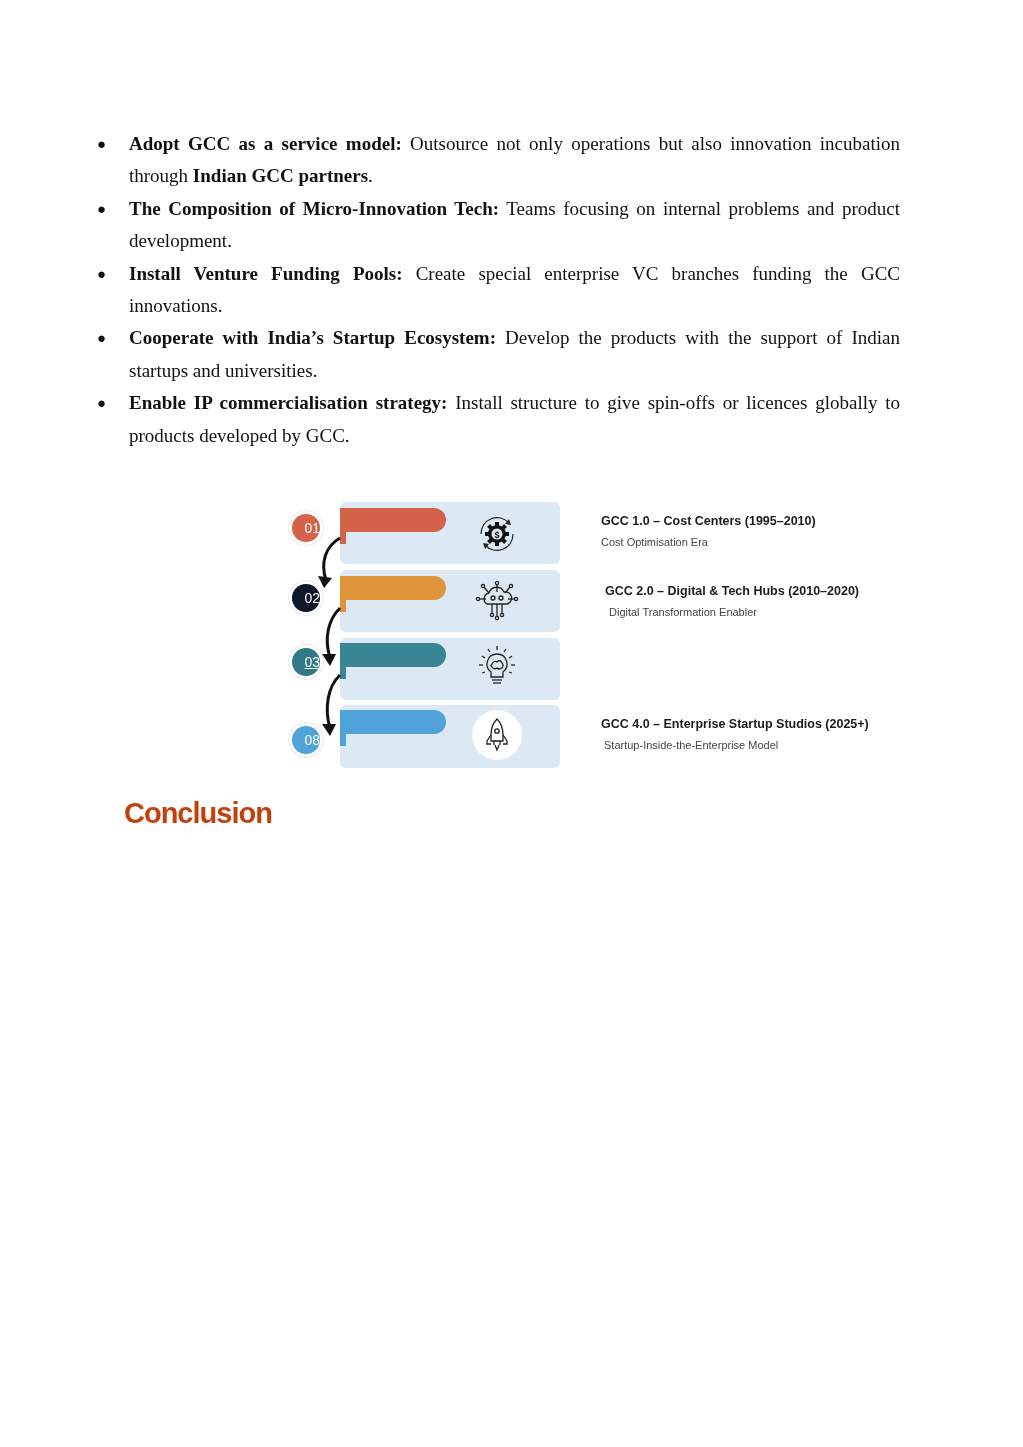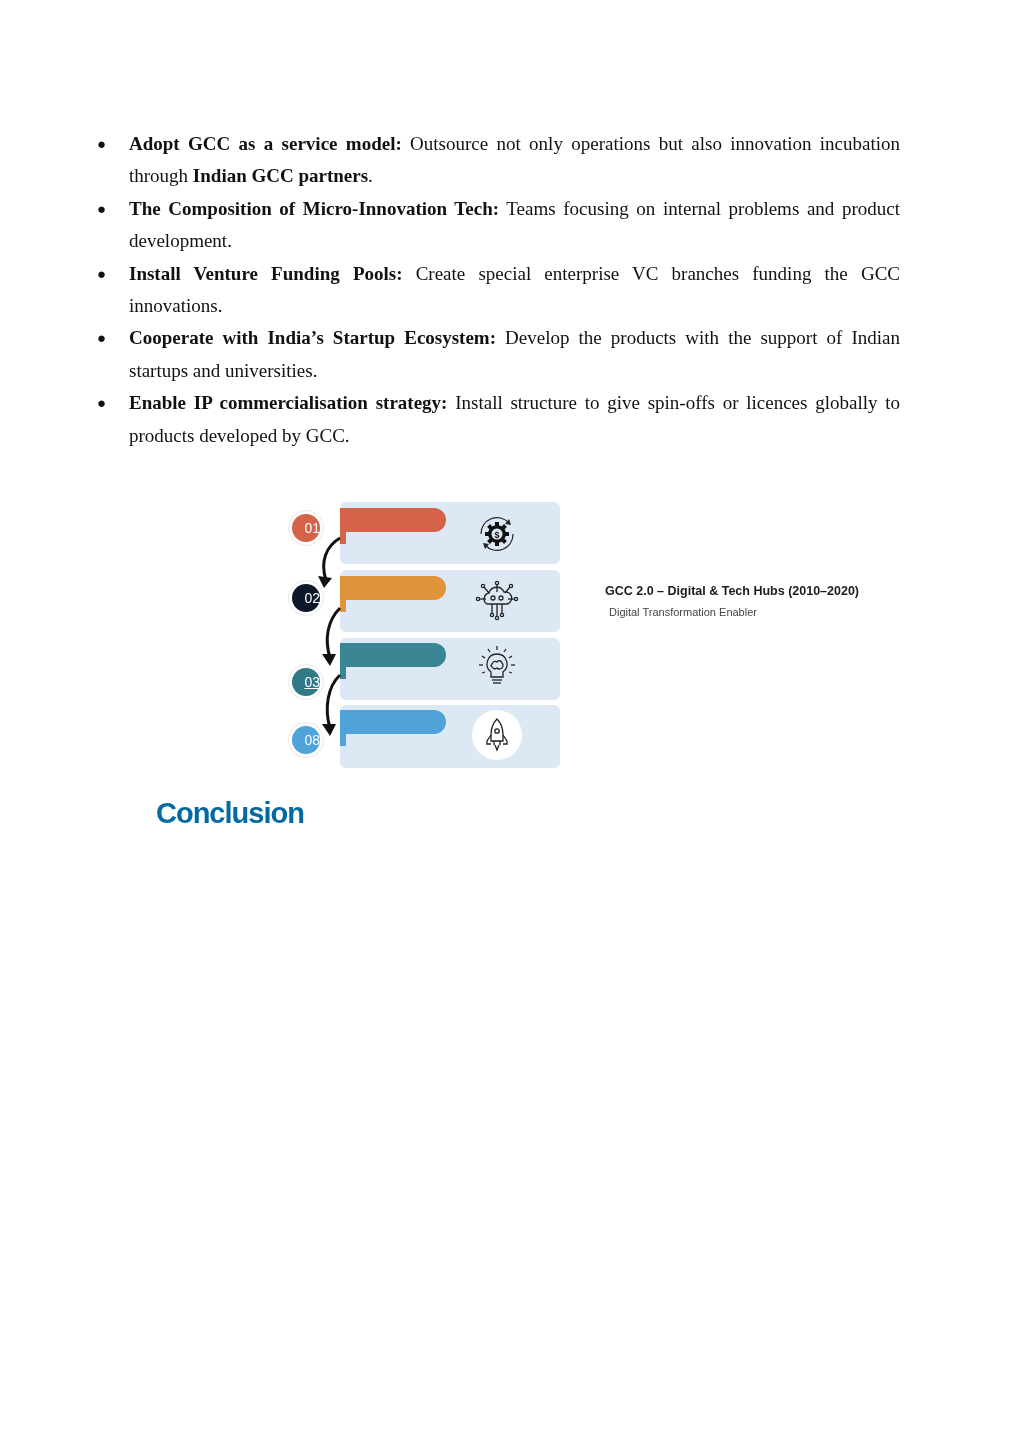--- a/index.html
+++ b/index.html
@@ -19,21 +19,21 @@
   .tab-tail { position: absolute; left: 50px; width: 6px; height: 14px; }
   .num { position: absolute; left: 2px; width: 28px; height: 28px; border-radius: 50%; color: #fff; font-family: "Liberation Sans", sans-serif; font-size: 14px; line-height: 28px; text-align: right; box-shadow: 0 0 0 3px rgba(255,255,255,0.9), 0 0 0 4px rgba(180,180,180,0.25); }
   .icon-holder { position: absolute; left: 182px; width: 50px; height: 50px; display: flex; align-items: center; justify-content: center; }
   .rocket-bg { background: #fff; border-radius: 50%; }
   .arrows { position: absolute; left: 0; top: 0; }
   .label { position: absolute; left: 311px; width: 310px; font-family: "Liberation Sans", sans-serif; }
   .label .t { font-size: 12.5px; font-weight: bold; color: #1b1b1b; line-height: 16px; white-space: nowrap; }
   .label .s { font-size: 11px; color: #444; line-height: 16px; margin-top: 5px; white-space: nowrap; }
 
   
-  .h2 { position: absolute; left: 124px; top: 797px; font-family: "Liberation Sans", sans-serif; font-weight: bold; font-size: 29px; color: #0369a1; letter-spacing: -1px; margin-left: 32px; }
+  .h2 { position: absolute; left: 124px; top: 797px; font-family: "Liberation Sans", sans-serif; font-weight: bold; font-size: 29px; color: #c2410c; letter-spacing: -1px; }
   .para { position: absolute; left: 124px; top: 840px; width: 776px; font-family: "Liberation Sans", sans-serif; font-size: 18.5px; line-height: 32.4px; color: #111; text-align: justify; }
 </style>
 </head>
 <body>
 
 <div class="page">
 
   <ul class="bullets">
     <li class="bullet"><span class="dot">●</span><b>Adopt GCC as a service model:</b><span> Outsource not only operations but also innovation incubation through </span><b>Indian GCC partners</b><span>.</span></li>
     <li class="bullet"><span class="dot">●</span><b>The Composition of Micro-Innovation Tech:</b><span> Teams focusing on internal problems and product development.</span></li>
@@ -96,21 +96,21 @@
         <line x1="28" y1="26" x2="28" y2="36"></line>
           <circle cx="28" cy="37" r="1.6"></circle>
         <circle cx="19" cy="20" r="2"></circle>
           <circle cx="27" cy="20" r="2"></circle>
       </svg>
     </div>
 
     <div class="card" style="top:138px;"></div>
     <div class="tab" style="top:143px;background:#3a8593;"></div>
     <div class="tab-tail" style="top:165px;background:#3a8593;"></div>
-    <div class="num" style="top:168px;background:#2f7a86;text-decoration:underline;">03</div>
+    <div class="num" style="top:148px;background:#2f7a86;text-decoration:underline;">03</div>
     <div class="icon-holder" style="top:142px;">
       <svg width="46" height="46" viewBox="0 0 46 46" fill="none" stroke="#222" stroke-width="1.3">
         <path d="M23 10 a10 10 0 0 1 6 18 v5 h-12 v-5 a10 10 0 0 1 6 -18 z"></path>
         <line x1="18" y1="36" x2="28" y2="36"></line>
           <line x1="19" y1="39" x2="27" y2="39"></line>
         <path d="M18 20 q2 -4 5 -2 q3 -3 5 1 q2 2 0 5 q-3 2 -5 0 q-3 2 -5 -1 q-2 -1 0 -3 z"></path>
         <line x1="23" y1="2" x2="23" y2="6"></line>
           <line x1="14" y1="5" x2="16" y2="8"></line>
           <line x1="32" y1="5" x2="30" y2="8"></line>
         <line x1="8" y1="12" x2="11" y2="14"></line>
@@ -144,21 +144,29 @@
         <path d="M50 108 C 38 120, 34 138, 40 158"></path>
         <path d="M50 175 C 38 186, 34 208, 40 228"></path>
       </g>
       <g fill="#111">
         <polygon points="28,76 42,78 34,88"></polygon>
         <polygon points="32,154 46,154 40,166"></polygon>
         <polygon points="32,224 46,224 40,236"></polygon>
       </g>
     </svg>
 
+    <div class="label" style="top:13px;">
+      <div class="t">GCC 1.0 – Cost Centers (1995–2010)</div>
+      <div class="s">Cost Optimisation Era</div>
+    </div>
     <div class="label" style="top:83px;left:315px;">
       <div class="t">GCC 2.0 – Digital &amp; Tech Hubs (2010–2020)</div>
       <div class="s" style="margin-left:-4px;padding-left:8px;">Digital Transformation Enabler</div>
+    </div>
+    <div class="label" style="top:216px;">
+      <div class="t">GCC 4.0 – Enterprise Startup Studios (2025+)</div>
+      <div class="s" style="margin-left:3px;">Startup-Inside-the-Enterprise Model</div>
     </div>
   </div>
 
   <div class="h2">Conclusion</div>
 
 </div>
 
 </body></html>

